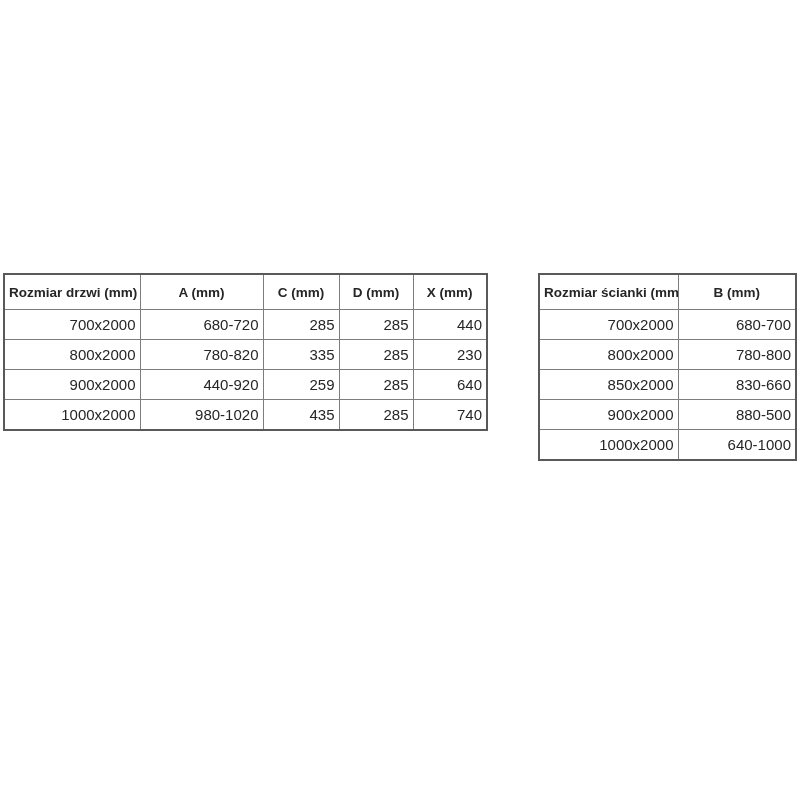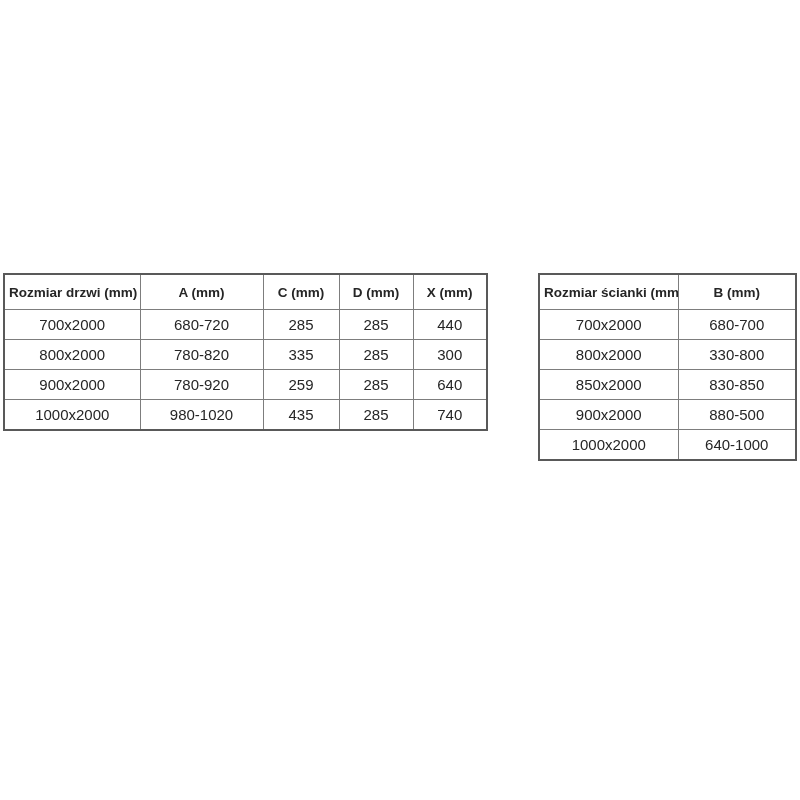--- a/index.html
+++ b/index.html
@@ -35,20 +35,21 @@
   }
   table.spec th {
     font-weight: bold;
     font-size: 13.5px;
     height: 34px;
   }
   table.spec td {
     font-weight: normal;
     font-size: 15px;
     height: 29px;
+    text-align: right;
   }
   #doors-table { left: 3px; top: 273px; width: 483px; }
   #walls-table { left: 538px; top: 273px; width: 257px; }
 </style>
 </head>
 <body>
 
 <div class="canvas">
 
   <table class="spec" id="doors-table">
@@ -74,25 +75,25 @@
         <td>680-720</td>
         <td>285</td>
         <td>285</td>
         <td>440</td>
       </tr>
       <tr>
         <td>800x2000</td>
         <td>780-820</td>
         <td>335</td>
         <td>285</td>
-        <td>300</td>
+        <td>230</td>
       </tr>
       <tr>
         <td>900x2000</td>
-        <td>780-920</td>
+        <td>440-920</td>
         <td>259</td>
         <td>285</td>
         <td>640</td>
       </tr>
       <tr>
         <td>1000x2000</td>
         <td>980-1020</td>
         <td>435</td>
         <td>285</td>
         <td>740</td>
@@ -111,25 +112,25 @@
         <th>B (mm)</th>
       </tr>
     </thead>
     <tbody>
       <tr>
         <td>700x2000</td>
         <td>680-700</td>
       </tr>
       <tr>
         <td>800x2000</td>
-        <td>330-800</td>
+        <td>780-800</td>
       </tr>
       <tr>
         <td>850x2000</td>
-        <td>830-850</td>
+        <td>830-660</td>
       </tr>
       <tr>
         <td>900x2000</td>
         <td>880-500</td>
       </tr>
       <tr>
         <td>1000x2000</td>
         <td>640-1000</td>
       </tr>
     </tbody>

